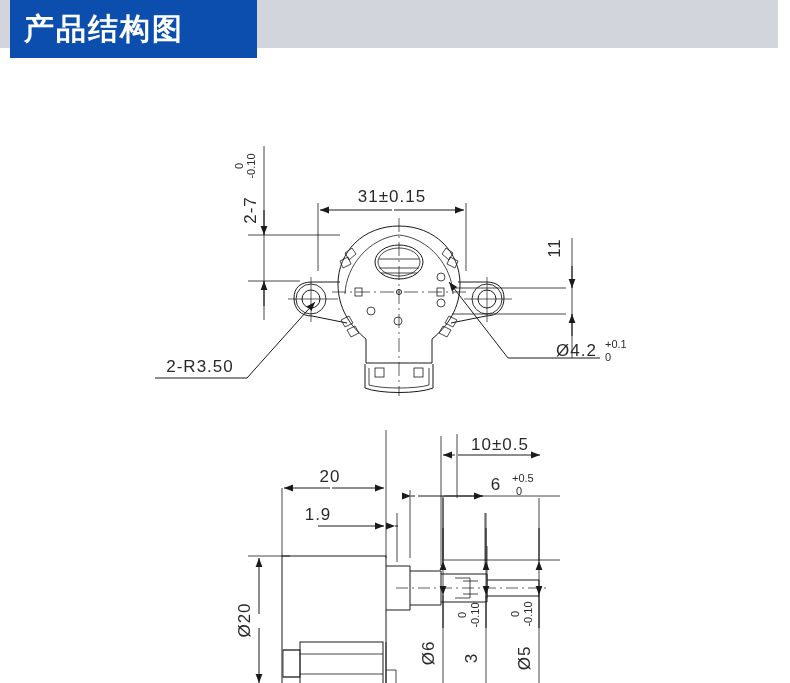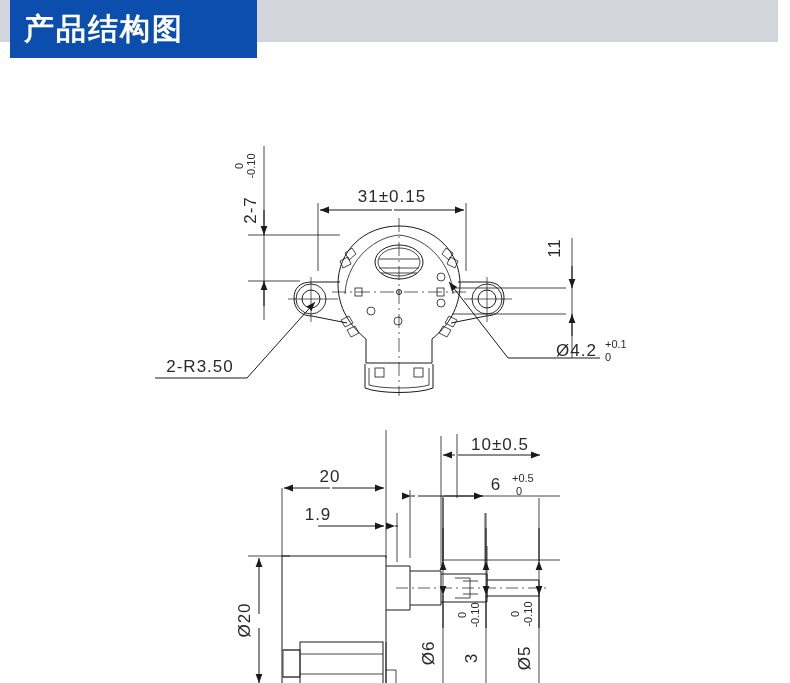--- a/index.html
+++ b/index.html
@@ -5,21 +5,21 @@
   html,body{margin:0;padding:0;}
   body{
     width:790px;height:683px;
     background:#ffffff;
     font-family:"Liberation Sans", sans-serif;
     overflow:hidden;
     position:relative;
   }
   
   #header-bar{
-    position:absolute;left:0;top:0;width:778px;height:42px;
+    position:absolute;left:0;top:0;width:778px;height:48px;
     background:#d2d6dc;
   }
   #header-title-box{
     position:absolute;left:10px;top:0;width:247px;height:58px;
     background:#0b4ead;
     display:flex;align-items:center;justify-content:flex-start;
   }
   #header-title-text{
     color:#ffffff;
     font-size:30px;

